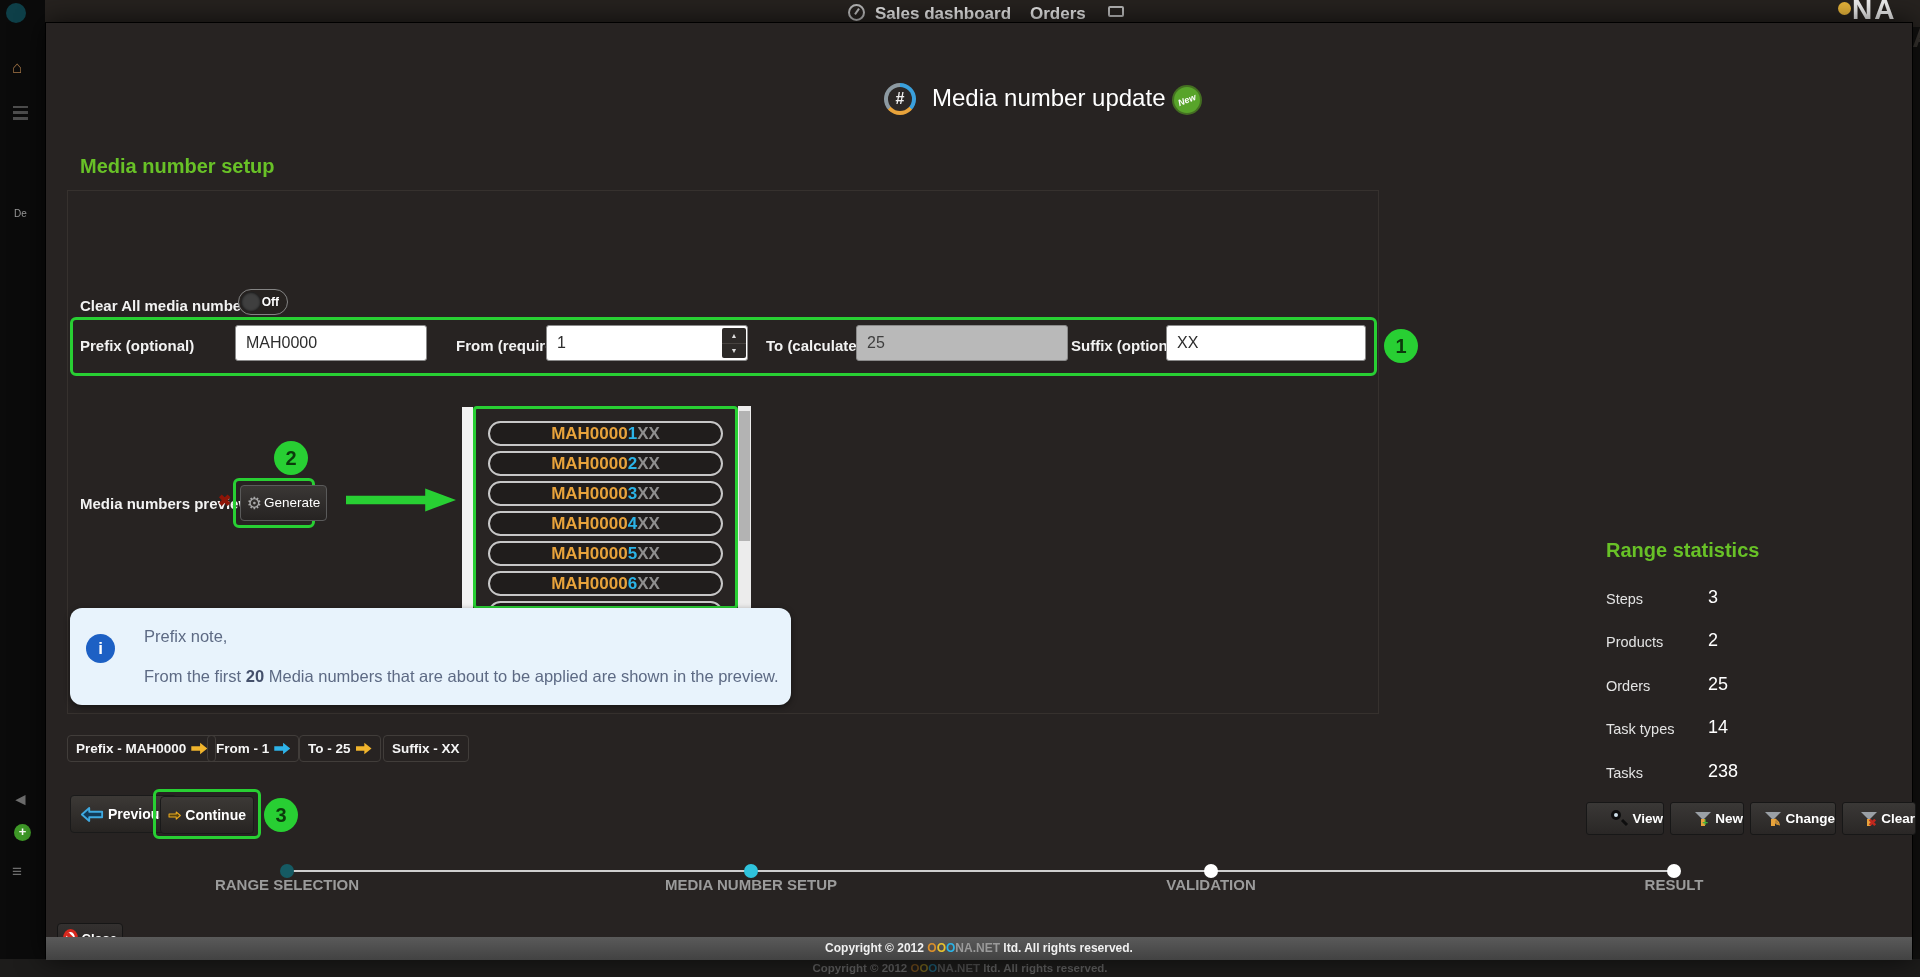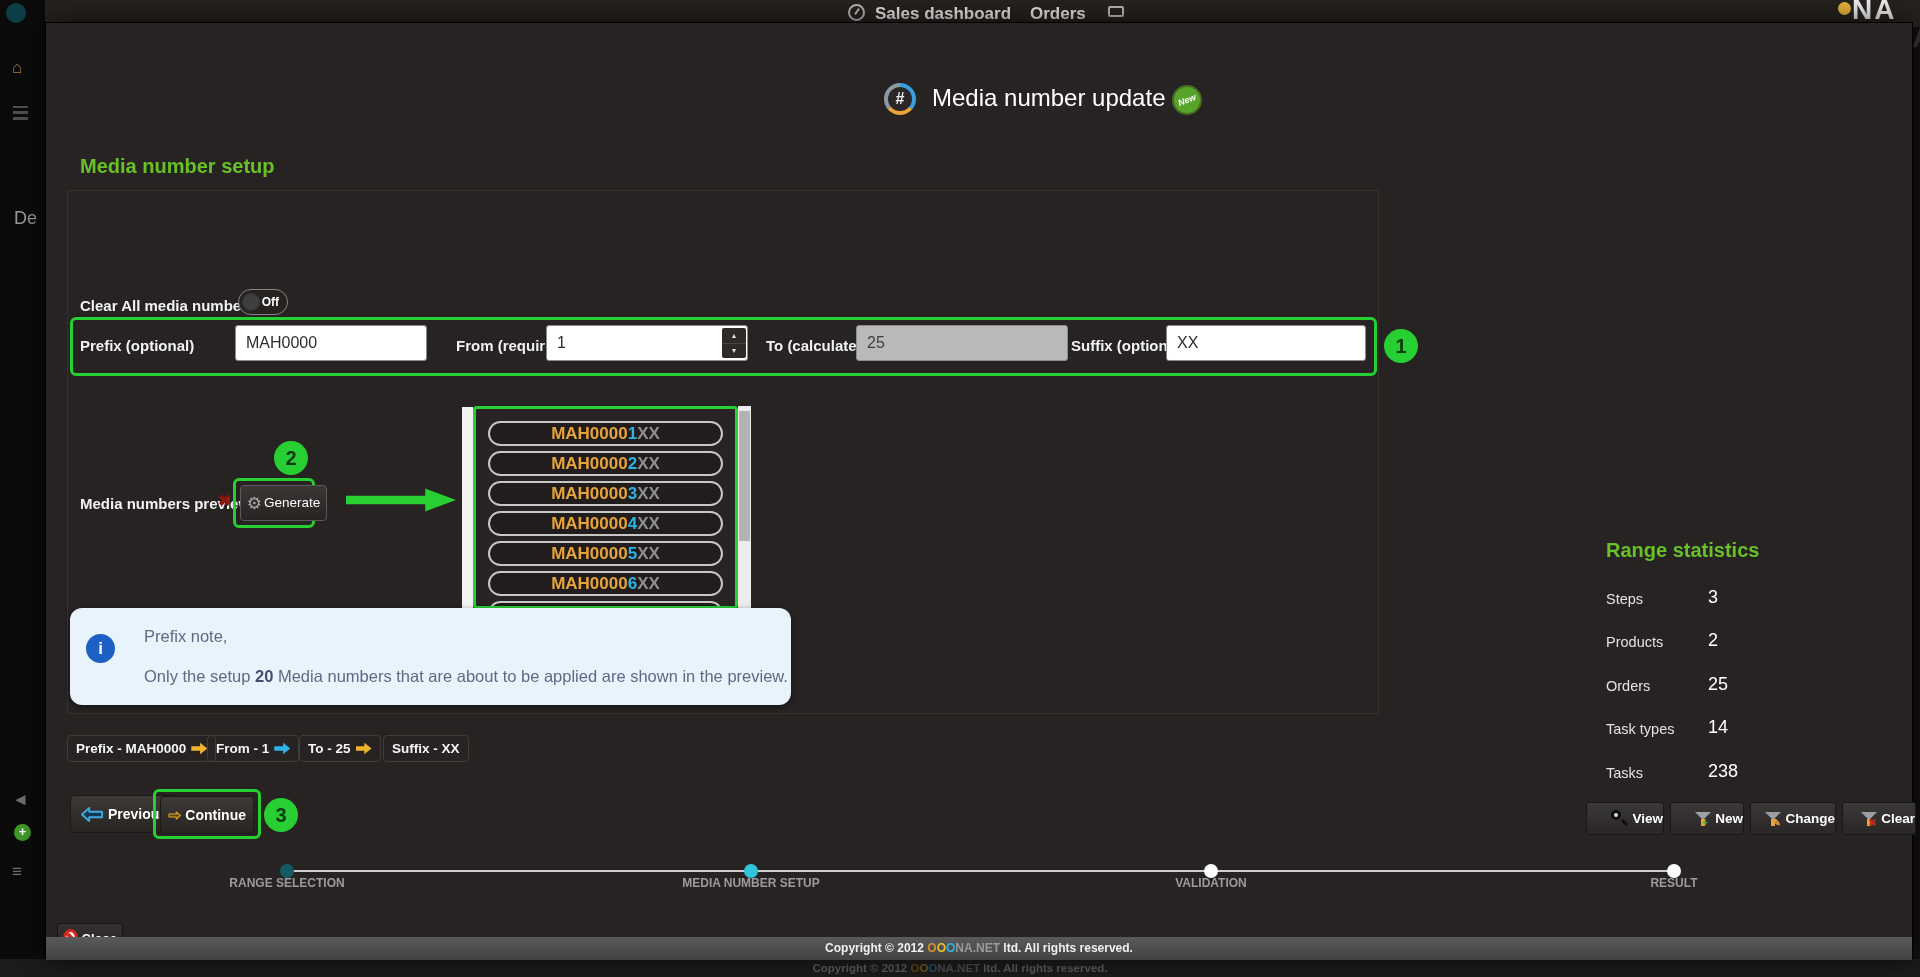--- a/index.html
+++ b/index.html
@@ -126,21 +126,21 @@
     display:flex; align-items:center; gap:4px; padding:0 9px; }
   #prev-btn { left:24px; }
   #cont-ann { left:107px; top:766px; width:108px; height:50px; border:3px solid #28cf33; border-radius:6px; }
   #cont-btn { position:absolute; left:4px; top:4px; width:94px; height:38px; background:linear-gradient(#3c3936,#272422);
     border:1px solid #1a1a1a; border-radius:4px; color:#fff; font-size:14px; font-weight:bold; cursor:pointer;
     display:flex; align-items:center; gap:4px; padding:0 7px; }
 
   
   #step-line { left:241px; top:847px; width:1387px; height:2px; background:#cfcfcf; }
   .step-dot { top:841px; width:14px; height:14px; border-radius:50%; cursor:pointer; }
-  .step-label { top:853px; transform:translateX(-50%); color:#9b9b9b; font-size:12px; font-weight:bold;
+  .step-label { top:853px; transform:translateX(-50%); color:#9b9b9b; font-size:15px; font-weight:bold;
     white-space:nowrap; }
 
   
   #stats-heading { left:1560px; top:516px; font-size:20px; font-weight:bold; color:#68c127; }
   .stat-label { left:1560px; font-size:14.5px; color:#e3e3e3; }
   .stat-value { left:1662px; font-size:18px; color:#fff; }
   .filter-btn { top:779px; height:33px; background:linear-gradient(#3a3836,#2a2726); border:1px solid #171717;
     border-radius:3px; color:#fff; font-size:13.5px; font-weight:bold; cursor:pointer;
     display:flex; align-items:center; gap:4px; justify-content:flex-end; }
   .funnel { position:relative; width:16px; height:16px; }
@@ -177,21 +177,21 @@
   <div class="abs bg-cart" style="left:1108px;"></div>
 </div>
 <div class="abs" id="bg-logo-chip"></div>
 <div class="abs" id="bg-logo-na">NA</div>
 <div class="abs" id="bg-logo-dark">NA</div>
 
 <div class="abs" id="bg-sidebar">
   <div class="abs" id="bg-sb-circle"></div>
   <div class="abs sb-glyph" style="top:58px; color:#a87848;">⌂</div>
   <div class="abs" id="bg-sb-grid"></div>
-  <div class="abs" style="left:14px; top:208px; color:#9a9a9a; font-size:18px;">De</div>
+  <div class="abs" style="left:14px; top:208px; color:#9a9a9a; font-size:10px;">De</div>
   <div class="abs sb-glyph" style="top:790px;">◄</div>
   <div class="abs" id="bg-sb-plus">+</div>
   <div class="abs sb-glyph" style="top:862px;">≡</div>
 </div>
 
 <div class="abs" id="bg-scrollcol">
   <div class="abs seg-blue"></div>
   <div class="abs seg-red"></div>
   <div class="abs thumb"></div>
 </div>
@@ -255,21 +255,21 @@
     <div class="pill" style="top:162px;"><span class="pre">MAH0000</span><span class="dig">6</span><span class="suf">XX</span></div>
     <div class="pill" style="top:192px;"><span class="pre">MAH0000</span><span class="dig">7</span><span class="suf">XX</span></div>
   </div>
   <div class="abs" id="list-scroll">
     <div class="thumb"></div>
   </div>
 
   <div class="abs" id="note">
     <div class="i-icon">i</div>
     <div class="l1">Prefix note,</div>
-    <div class="l2"><span>Only the setup </span><b>20</b><span> Media numbers that are about to be applied are shown in the preview.</span></div>
+    <div class="l2"><span>From the first </span><b>20</b><span> Media numbers that are about to be applied are shown in the preview.</span></div>
   </div>
 
   <div class="abs chip" style="left:21px;"><span>Prefix - MAH0000</span><span class="bc-arrow yellow"></span></div>
   <div class="abs chip" style="left:161px;"><span>From - 1</span><span class="bc-arrow blue"></span></div>
   <div class="abs chip" style="left:253px;"><span>To - 25</span><span class="bc-arrow yellow"></span></div>
   <div class="abs chip" style="left:337px;"><span>Suffix - XX</span></div>
 
   <button class="abs nav-btn" id="prev-btn">
     <svg width="24" height="17" viewBox="0 0 26 18">
       <path d="M10 2 L2 9 L10 16 L10 12 L24 12 L24 6 L10 6 Z" fill="#123a57" stroke="#3fa9e0" stroke-width="2" stroke-linejoin="round"></path>

